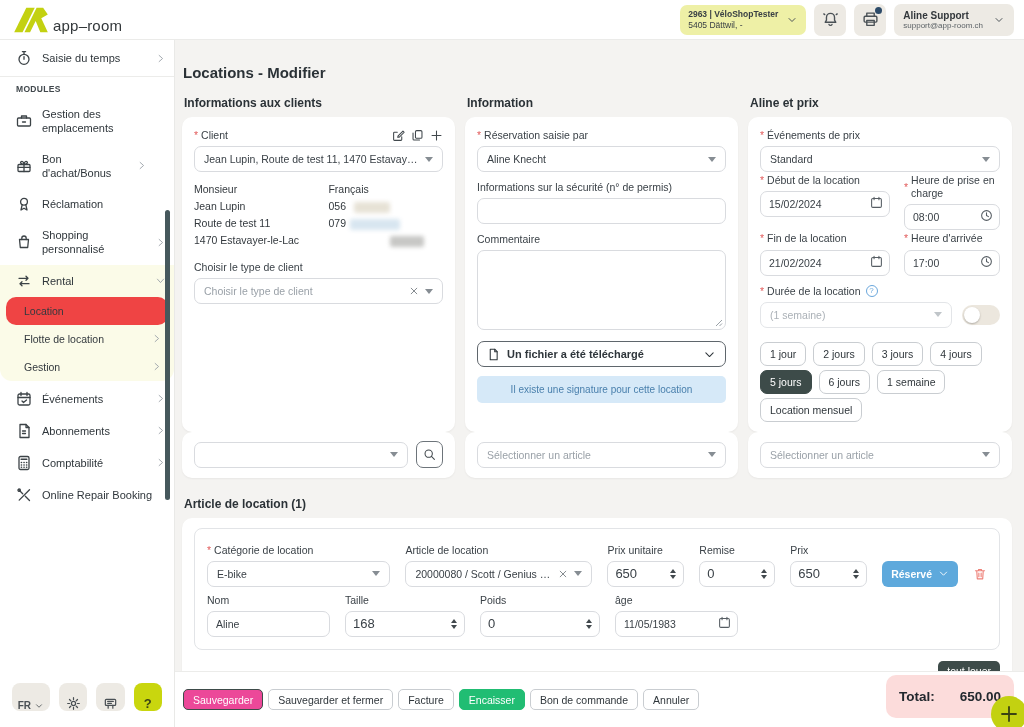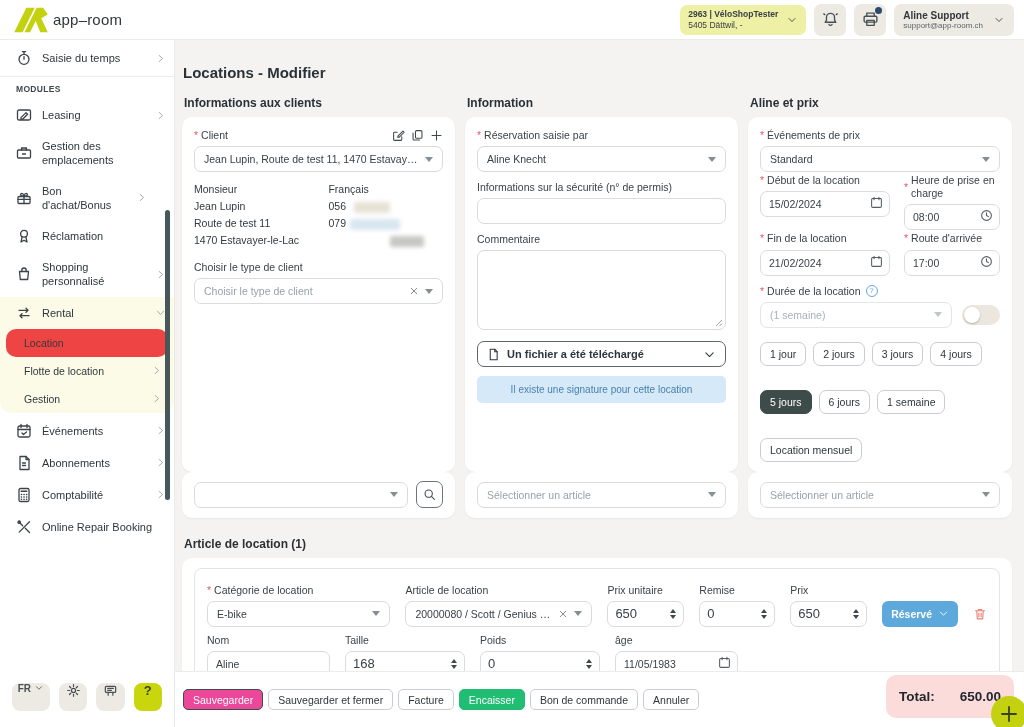--- a/index.html
+++ b/index.html
@@ -3,21 +3,21 @@
 <meta charset="utf-8">
 <style>
   *{box-sizing:border-box;margin:0;padding:0}
   html,body{width:1024px;height:727px}
   body{position:relative;font-family:"Liberation Sans",sans-serif;color:#343a3f;background:#f4f3f1;overflow:hidden;font-size:11px}
   svg{display:block}
   .ic{stroke:currentColor;fill:none;stroke-width:1.3;stroke-linecap:round;stroke-linejoin:round}
 
   
   .header{position:absolute;top:0;left:0;width:1024px;height:40px;background:#fff;border-bottom:1px solid #ebebe9;display:flex;align-items:center;z-index:10}
-  .logo{display:flex;align-items:center;gap:3px;padding-left:12px}
+  .logo{display:flex;align-items:flex-end;gap:3px;padding-left:12px}
   .logo-text{font-size:15px;color:#32373a;letter-spacing:.2px}
   .header-right{margin-left:auto;display:flex;align-items:center;gap:8px;padding-right:10px}
   .shop-box{background:#eef0a6;border-radius:7px;padding:3px 8px;display:flex;align-items:center;gap:8px;height:30px;cursor:pointer}
   .shop-lines{line-height:1.25}
   .shop-l1{font-size:8.5px;font-weight:bold;color:#3a4045}
   .shop-l2{font-size:8.5px;color:#3a4045}
   .icon-btn{width:32px;height:32px;background:#edeae4;border:none;border-radius:7px;display:flex;align-items:center;justify-content:center;color:#4a5156;position:relative;cursor:pointer}
   .notif-dot{position:absolute;top:3px;right:4px;width:7px;height:7px;border-radius:50%;background:#2c4a68}
   .user-box{background:#edeae4;border-radius:7px;height:32px;padding:3px 9px;display:flex;align-items:center;gap:10px;cursor:pointer}
   .user-name{font-size:10px;font-weight:bold;color:#33383c}
@@ -33,21 +33,21 @@
   .lbl.narrow{max-width:84px}
   .chev{color:#9aa1a7;flex-shrink:0}
   .side-divider{border-bottom:1px solid #ececea;margin:2px 0 3px}
   .modules-label{font-size:8.5px;font-weight:bold;color:#41484d;padding:4px 16px 5px;letter-spacing:.3px}
   .rental-wrap{background:#fbfbe8;border-radius:0 0 12px 12px;margin-bottom:2px}
   .sub-item{display:flex;align-items:center;padding:8px 12px 8px 24px;font-size:10.5px;color:#33393e;cursor:pointer}
   .sub-item .lbl{flex:1}
   .sub-item.active{background:#ef4444;border-radius:10px;margin:0 6px;padding-left:18px}
   .scrollbar{position:absolute;top:170px;right:4px;width:5px;height:290px;background:#46585c;border-radius:3px;cursor:grab}
   .side-footer{padding:10px 12px 16px;display:flex;gap:9px;align-items:center}
-  .sf-btn{height:28px;background:#edeae4;border:none;border-radius:8px;display:flex;align-items:flex-start;justify-content:center;color:#4a5054;cursor:pointer}
+  .sf-btn{height:28px;background:#edeae4;border:none;border-radius:8px;display:flex;align-items:flex-end;justify-content:center;color:#4a5054;cursor:pointer}
   .sf-lang{width:40px;font-size:10px;font-weight:bold;gap:3px}
   .sf-ico{width:30px}
   .sf-help{width:30px;background:#c9d60e;color:#3c4415;font-size:13px;font-weight:bold}
 
   
   .main{position:absolute;left:175px;top:40px;right:0;bottom:0;background:#f4f3f1;overflow:hidden}
   .page-title{font-size:15px;font-weight:bold;color:#2b3237;margin:24px 0 2px 8px}
   .sec-title{font-size:12px;font-weight:bold;color:#2b3237;margin:13px 0 7px 2px}
   .cols{display:flex;gap:10px;margin:0 12px 0 7px;align-items:stretch}
   .col1{width:273px}.col2{width:273px}.col3{flex:1}
@@ -88,21 +88,21 @@
   .file-row .lbl{flex:1;font-weight:bold;font-weight:600}
   .banner-blue{margin-top:9px;background:#d6e9f8;color:#4a80ad;font-size:10px;height:27px;border-radius:5px;display:flex;align-items:center;justify-content:center}
 
   
   .two-col{display:grid;grid-template-columns:1fr 96px;column-gap:14px;align-items:start}
   .qmark{width:12px;height:12px;border-radius:50%;border:1px solid #6aa7dc;color:#6aa7dc;font-size:8px;display:inline-flex;align-items:center;justify-content:center;margin-left:2px}
   .dur-row{display:flex;align-items:center;gap:10px}
   .dur-row .select{flex:1}
   .toggle{width:38px;height:20px;background:#ece7de;border-radius:10px;position:relative;flex-shrink:0;cursor:pointer}
   .toggle .knob{position:absolute;left:2px;top:2px;width:16px;height:16px;border-radius:50%;background:#fff;box-shadow:0 1px 2px rgba(0,0,0,.25)}
-  .day-btns{display:flex;flex-wrap:wrap;gap:24px 7px;margin-top:14px}
+  .day-btns{display:flex;flex-wrap:wrap;gap:4px 7px;margin-top:14px}
   .day-btn{background:#fff;border:1px solid #c9cdd1;border-radius:7px;padding:5px 9px;font-size:10.5px;color:#2f363b;font-family:"Liberation Sans",sans-serif;cursor:pointer}
   .day-btn.sel{background:#3d4b49;border-color:#3d4b49;color:#fff}
 
   
   .addrow-card{height:46px;display:flex;align-items:center;gap:8px}
   .addrow-card .select{flex:1}
   .search-btn{width:27px;height:27px;border:1px solid #6d747a;background:#fff;border-radius:7px;display:flex;align-items:center;justify-content:center;color:#41484d;cursor:pointer;flex-shrink:0}
 
   
   .article-card{margin:0 12px 0 7px;display:flex;flex-direction:column}
@@ -196,32 +196,20 @@
       <span class="lbl">Saisie du temps</span>
       <span class="chev">
           <svg class="ic" width="11" height="11" viewBox="0 0 16 16" stroke-width="1.6">
             <path d="M6 3.5L11 8l-5 4.5"></path>
           </svg>
         </span>
     </div>
     <div class="side-divider"></div>
     <div class="modules-label">MODULES</div>
 
-    <div class="nav-item">
-      <svg class="ic mi" viewBox="0 0 16 16">
-          <rect x="1.5" y="3" width="13" height="10" rx="1.5"></rect>
-          <path d="M5 10.6l5-5 1.6 1.6-5 5H5z"></path>
-        </svg>
-      <span class="lbl">Leasing</span>
-      <span class="chev">
-          <svg class="ic" width="11" height="11" viewBox="0 0 16 16" stroke-width="1.6">
-            <path d="M6 3.5L11 8l-5 4.5"></path>
-          </svg>
-        </span>
-    </div>
 
     <div class="nav-item">
       <svg class="ic mi" viewBox="0 0 16 16">
           <rect x="1.5" y="5" width="13" height="8" rx="1"></rect>
           <path d="M5.5 5V3h5v2M6.5 9h3"></path>
         </svg>
       <span class="lbl">Gestion des emplacements</span>
     </div>
 
     <div class="nav-item">
@@ -541,21 +529,21 @@
                 <svg class="ic" width="13" height="13" viewBox="0 0 16 16">
                   <rect x="2" y="3" width="12" height="11" rx="1.5"></rect>
                   <path d="M5 1.5v3M11 1.5v3"></path>
                 </svg>
               </span>
           </div>
         </div>
         <div>
           <div class="field-label">
               <span class="req">*</span>
-              <span>Route d'arrivée</span>
+              <span>Heure d'arrivée</span>
             </div>
           <div class="input-wrap">
             <input class="ti" value="17:00" style="">
             <span class="tail-ic">
                 <svg class="ic" width="13" height="13" viewBox="0 0 16 16">
                   <circle cx="8" cy="8" r="6"></circle>
                   <path d="M8 4.5V8l2.4 1.4"></path>
                 </svg>
               </span>
           </div>

